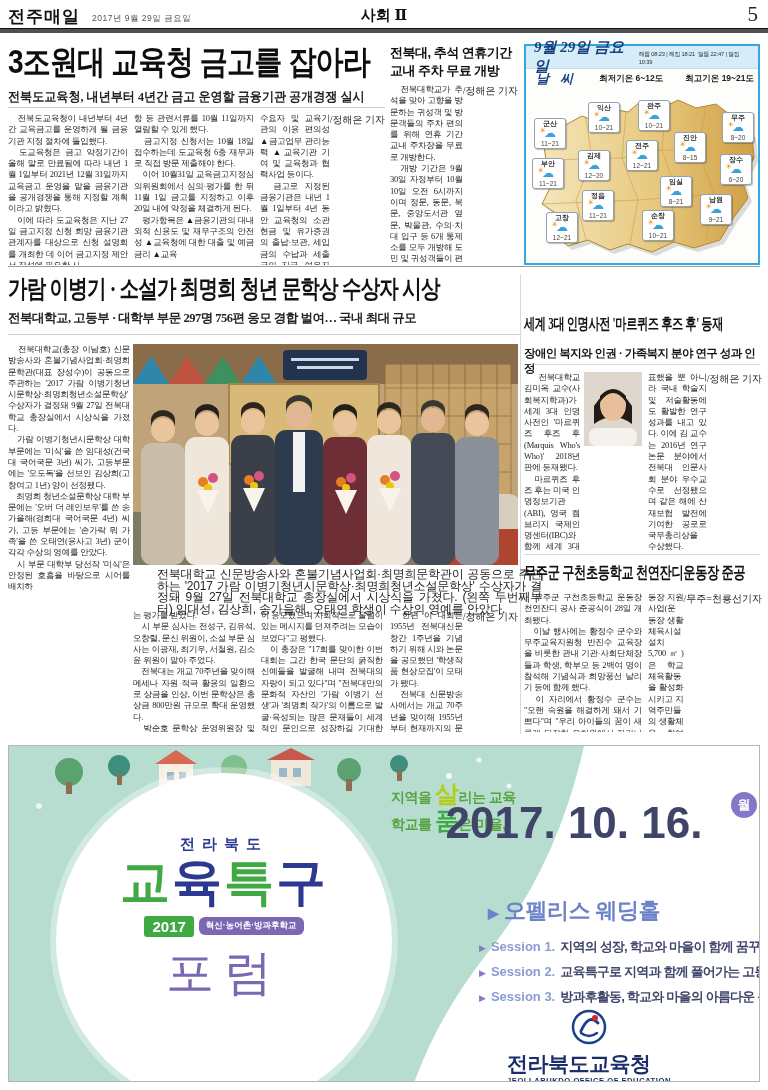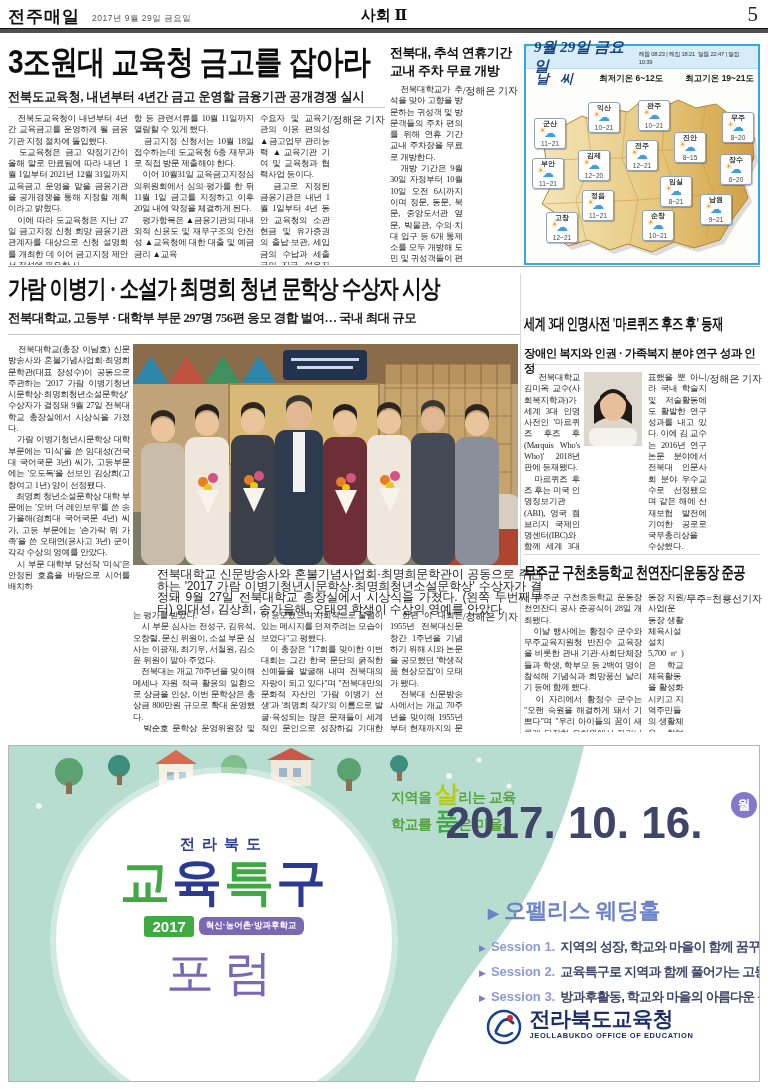--- a/index.html
+++ b/index.html
@@ -90,21 +90,21 @@
           color:#fff;font-size:13px;font-weight:800;text-align:center;line-height:26px;}
   .ad-time{position:absolute;left:400px;top:118px;width:330px;text-align:center;font-size:22px;
            font-weight:600;color:#3f4468;letter-spacing:1px;}
   .ad-venue{position:absolute;left:400px;top:150px;width:330px;text-align:center;font-size:22px;
             font-weight:800;color:#6d83c9;letter-spacing:-.5px;}
   .sessions{position:absolute;left:470px;top:192px;width:276px;}
   .sess{display:flex;align-items:baseline;margin-bottom:7px;}
   .s-mark{color:#8678c9;font-size:9px;margin-right:5px;}
   .s-label{color:#8b9bd4;font-size:13px;font-weight:700;margin-right:5px;white-space:nowrap;}
   .s-text{color:#3f4468;font-size:13px;font-weight:800;letter-spacing:-.8px;white-space:nowrap;}
-  .ad-logo{position:absolute;left:430px;top:262px;width:300px;display:flex;justify-content:center;gap:7px;}
+  .ad-logo{position:absolute;left:430px;top:262px;width:300px;display:flex;align-items:center;justify-content:center;gap:7px;flex-direction:column;}
   .l-kr{font-size:21px;font-weight:900;color:#1b2e6b;letter-spacing:-.5px;line-height:1;}
   .l-en{font-size:7.5px;font-weight:700;color:#1b2e6b;letter-spacing:.6px;margin-top:2px;}
 </style>
 </head>
 <body>
 
 <div id="page">
 
   <div class="abs masthead sans">전주매일</div>
   <div class="abs hdate sans">2017년 9월 29일 금요일</div>

